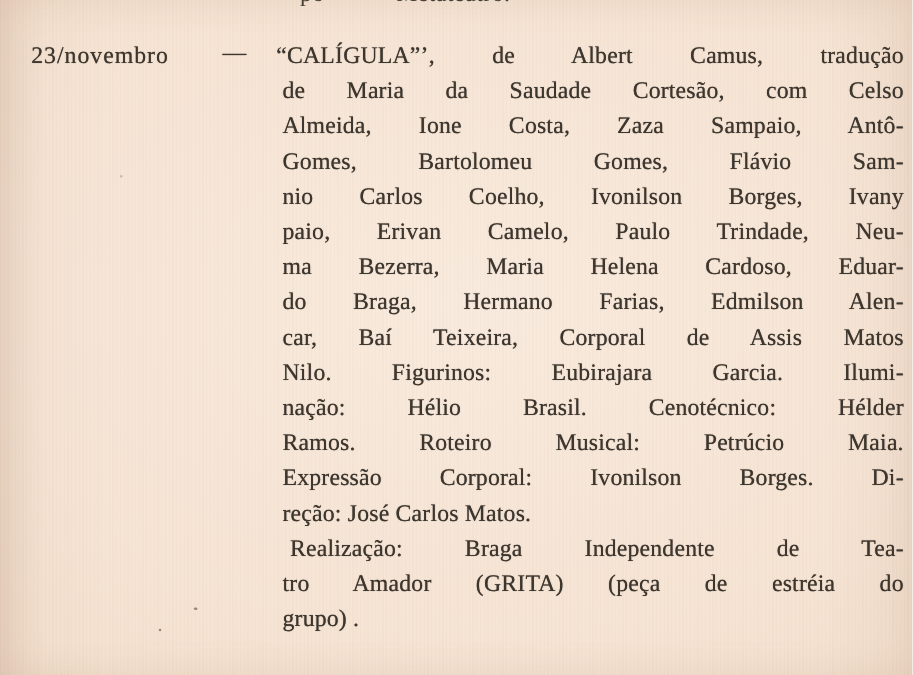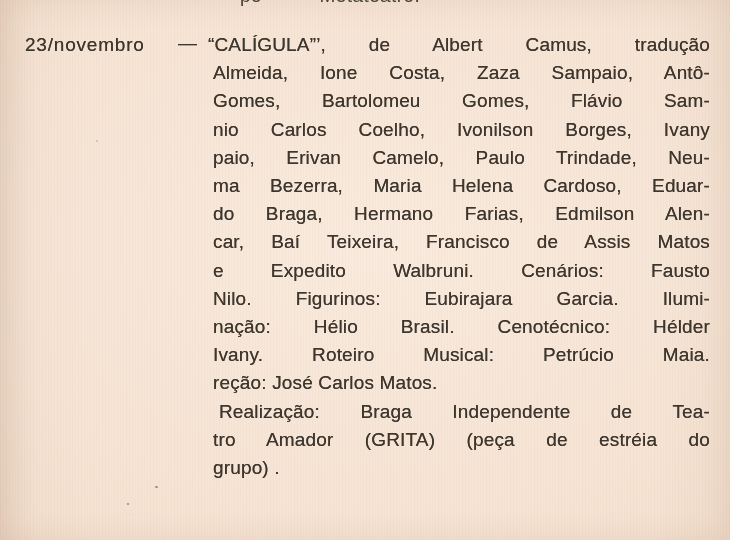--- a/index.html
+++ b/index.html
@@ -8,21 +8,21 @@
     --ink: #3d362e;
   }
   * { margin: 0; padding: 0; box-sizing: border-box; }
   html, body { background: #ffffff; }
   .scan {
     position: relative;
     width: 730px;
     height: 540px;
     overflow: hidden;
     color: var(--ink);
-    font-family: Liberation Sans, sans-serif;
+    font-family: Liberation Serif, serif;
     background:
       repeating-linear-gradient(90deg, rgba(120,80,55,0.025) 0 1px, rgba(0,0,0,0) 1px 3px),
       radial-gradient(130% 115% at 52% 45%, rgba(255,250,244,0.35) 0%, rgba(255,250,244,0) 55%, rgba(150,100,70,0.10) 100%),
       linear-gradient(90deg, rgba(130,85,60,0.10) 0%, rgba(130,85,60,0.02) 5%, rgba(130,85,60,0) 12%, rgba(130,85,60,0) 90%, rgba(130,85,60,0.05) 100%),
       var(--paper);
     box-shadow: inset 0 0 30px rgba(140,95,65,0.12);
   }
   
   .top-cut {
     position: absolute;
@@ -47,21 +47,21 @@
   .dash-col {
     position: absolute;
     left: 178px;
     top: 29px;
     font-size: 19px;
     line-height: 28.2px;
     text-shadow: 0 0 0.6px rgba(61,54,46,0.85);
   }
   .text-block {
     position: absolute;
-    left: 213px;
+    left: 226px;
     top: 31px;
     width: 497px;
   }
   .line {
     font-size: 19px;
     line-height: 28.2px;
     letter-spacing: 0.15px;
     text-align: justify;
     text-align-last: justify;
     text-shadow: 0 0 0.6px rgba(61,54,46,0.85);
@@ -83,31 +83,32 @@
 
 <div class="scan">
 
   <div class="top-cut">po Metateatro.</div>
 
   <div class="date-col">23/novembro</div>
   <div class="dash-col">—</div>
 
   <div class="text-block">
     <div class="line hang">“CALÍGULA”’, de Albert Camus, tradução</div>
+    <div class="line">de Maria da Saudade Cortesão, com Celso</div>
     <div class="line">Almeida, Ione Costa, Zaza Sampaio, Antô-</div>
     <div class="line">Gomes, Bartolomeu Gomes, Flávio Sam-</div>
     <div class="line">nio Carlos Coelho, Ivonilson Borges, Ivany</div>
     <div class="line">paio, Erivan Camelo, Paulo Trindade, Neu-</div>
     <div class="line">ma Bezerra, Maria Helena Cardoso, Eduar-</div>
     <div class="line">do Braga, Hermano Farias, Edmilson Alen-</div>
-    <div class="line">car, Baí Teixeira, Francisco de Assis Matos</div>
-    <div class="line">e Expedito Walbruni. Cenários: Fausto</div>
+    <div class="line">car, Baí Teixeira, Corporal de Assis Matos</div>
     <div class="line">Nilo. Figurinos: Eubirajara Garcia. Ilumi-</div>
     <div class="line">nação: Hélio Brasil. Cenotécnico: Hélder</div>
-    <div class="line">Ivany. Roteiro Musical: Petrúcio Maia.</div>
+    <div class="line">Ramos. Roteiro Musical: Petrúcio Maia.</div>
+    <div class="line">Expressão Corporal: Ivonilson Borges. Di-</div>
     <div class="line end">reção: José Carlos Matos.</div>
     <div class="line indent">Realização: Braga Independente de Tea-</div>
     <div class="line">tro Amador (GRITA) (peça de estréia do</div>
     <div class="line end">grupo) .</div>
   </div>
 
   <div class="speck s1"></div>
   <div class="speck s2"></div>
   <div class="speck s3"></div>
 

